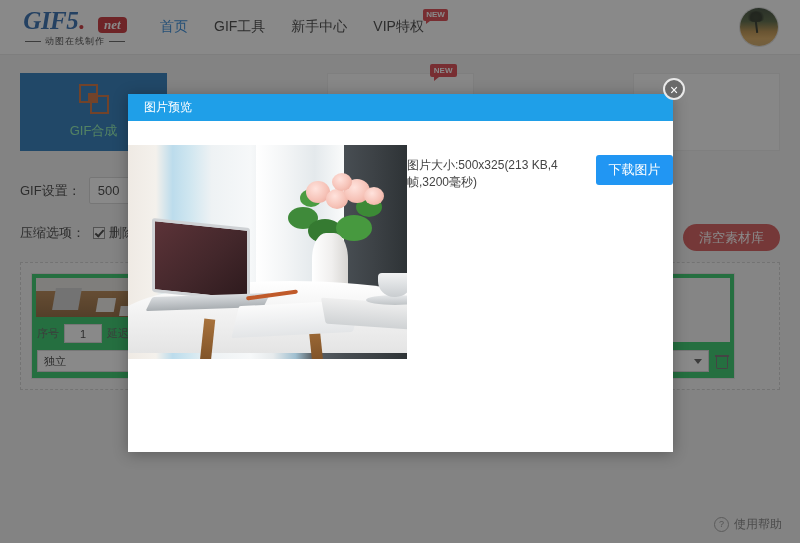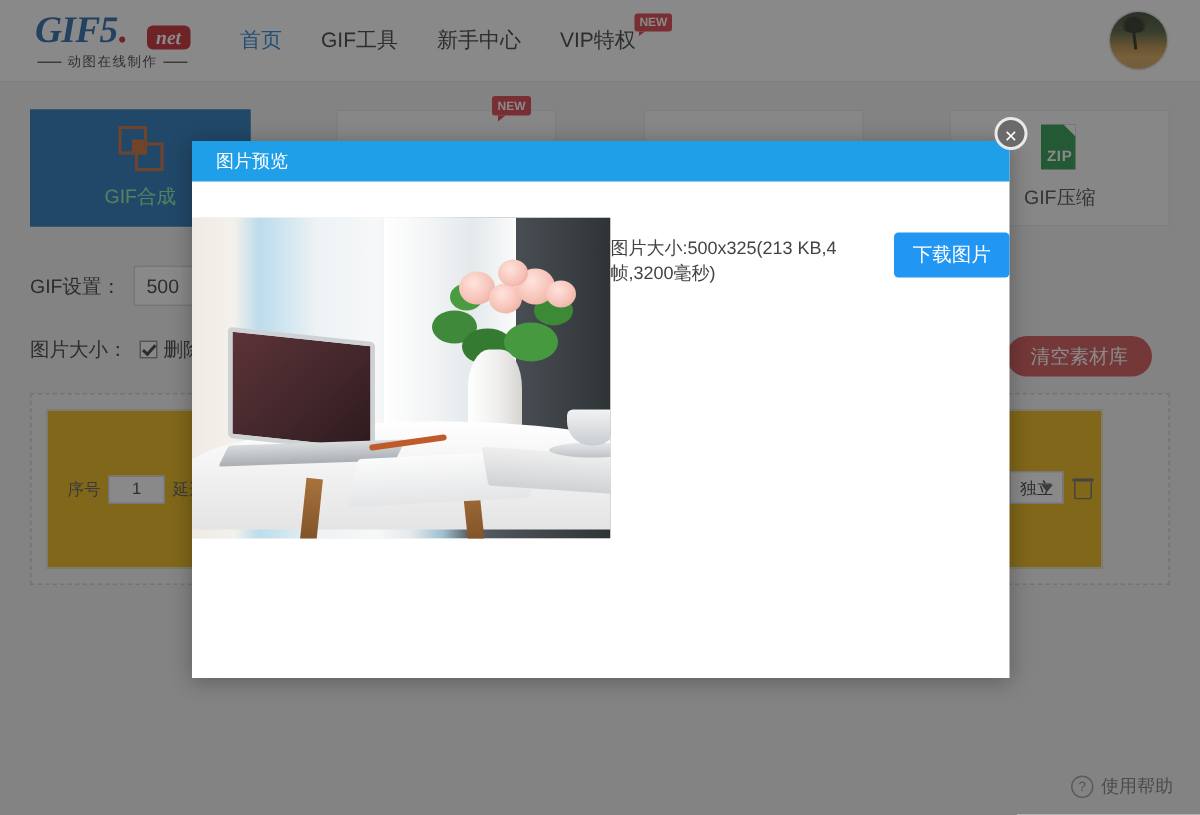--- a/index.html
+++ b/index.html
@@ -266,21 +266,21 @@
     content: "";
     position: absolute;
     left: 3px; top: 0px;
     width: 3px; height: 7px;
     border: solid #333;
     border-width: 0 2px 2px 0;
     transform: rotate(42deg);
   }
   .actions {
     position: absolute;
-    right: 12px;
+    right: 0;
     top: 0;
     display: flex;
     gap: 12px;
   }
   .btn-pill {
     height: 27px;
     line-height: 27px;
     padding: 0 16px;
     border-radius: 14px;
     font-size: 13px;
@@ -298,24 +298,24 @@
     border: 1px dashed #cfcfcf;
     background: #f7f7f7;
     padding: 10px;
     display: flex;
     gap: 12px;
     height: 128px;
     box-sizing: border-box;
   }
   .frame {
     width: 167px;
-    background: #eab308;
+    background: #22c55e;
     border: 1px solid #e2e2e2;
     display: flex;
-    flex-direction: row;
+    flex-direction: column;
     box-sizing: border-box;
   }
   .frame-thumb {
     flex: 1;
     margin: 4px;
     background: #ded4c8;
     position: relative;
     overflow: hidden;
   }
   .frame.filled .frame-thumb {
@@ -643,40 +643,32 @@
 
       <div class="tool-card">
         <span class="tool-badge">NEW</span>
         <span class="tool-label"></span>
       </div>
 
       <div class="tool-card">
         <span class="tool-label"></span>
       </div>
 
-      <div class="tool-card">
-        <span class="ic-zip">
-          <span class="doc"></span>
-            <span class="fold"></span>
-          <span class="txt">ZIP</span>
-        </span>
-        <span class="tool-label">GIF压缩</span>
-      </div>
 
     </div>
   </div>
 
   <div class="settings">
     <div class="row">
       <span class="row-label">GIF设置：</span>
       <input class="text-input" type="text" value="500" style="">
     </div>
 
     <div class="row">
-      <span class="row-label">图片大小：</span>
+      <span class="row-label">压缩选项：</span>
       <span class="chk-wrap">
         <span class="chk on"></span>
         <span class="row-label">删除多余的帧</span>
       </span>
 
       <span class="actions">
         <button class="btn-pill btn-green">生成gif</button>
         <button class="btn-pill btn-red">清空素材库</button>
       </span>
     </div>

